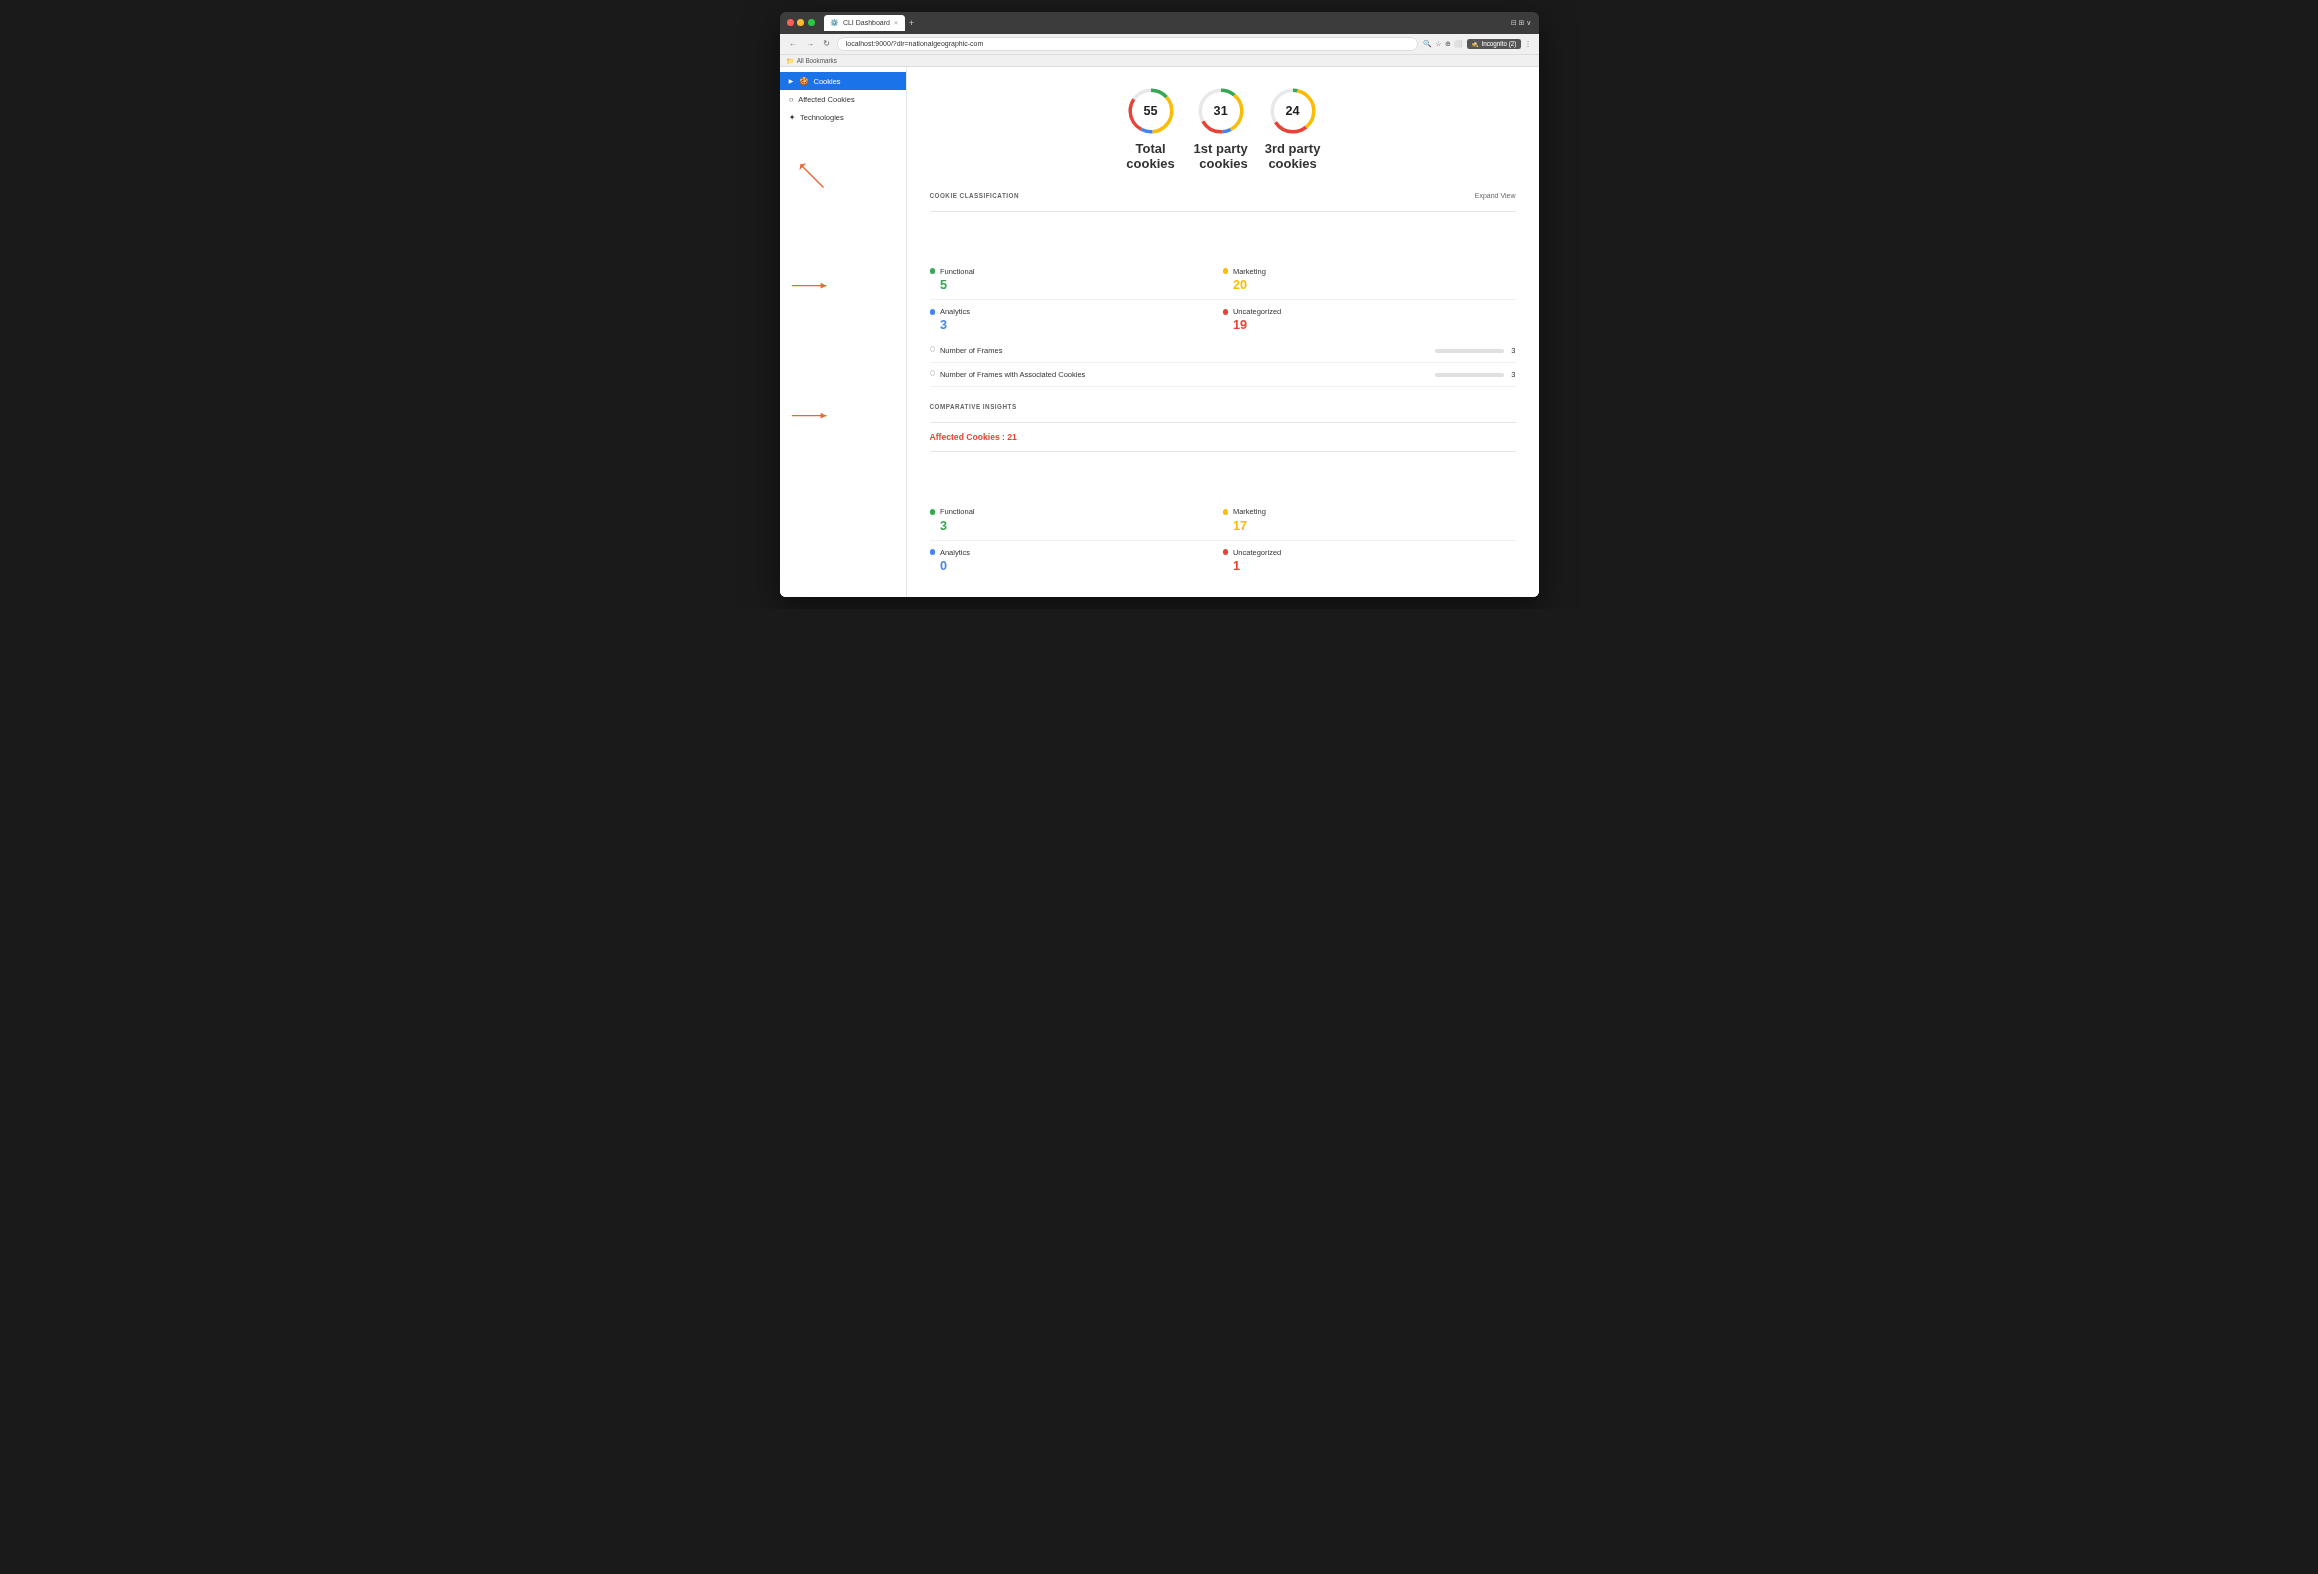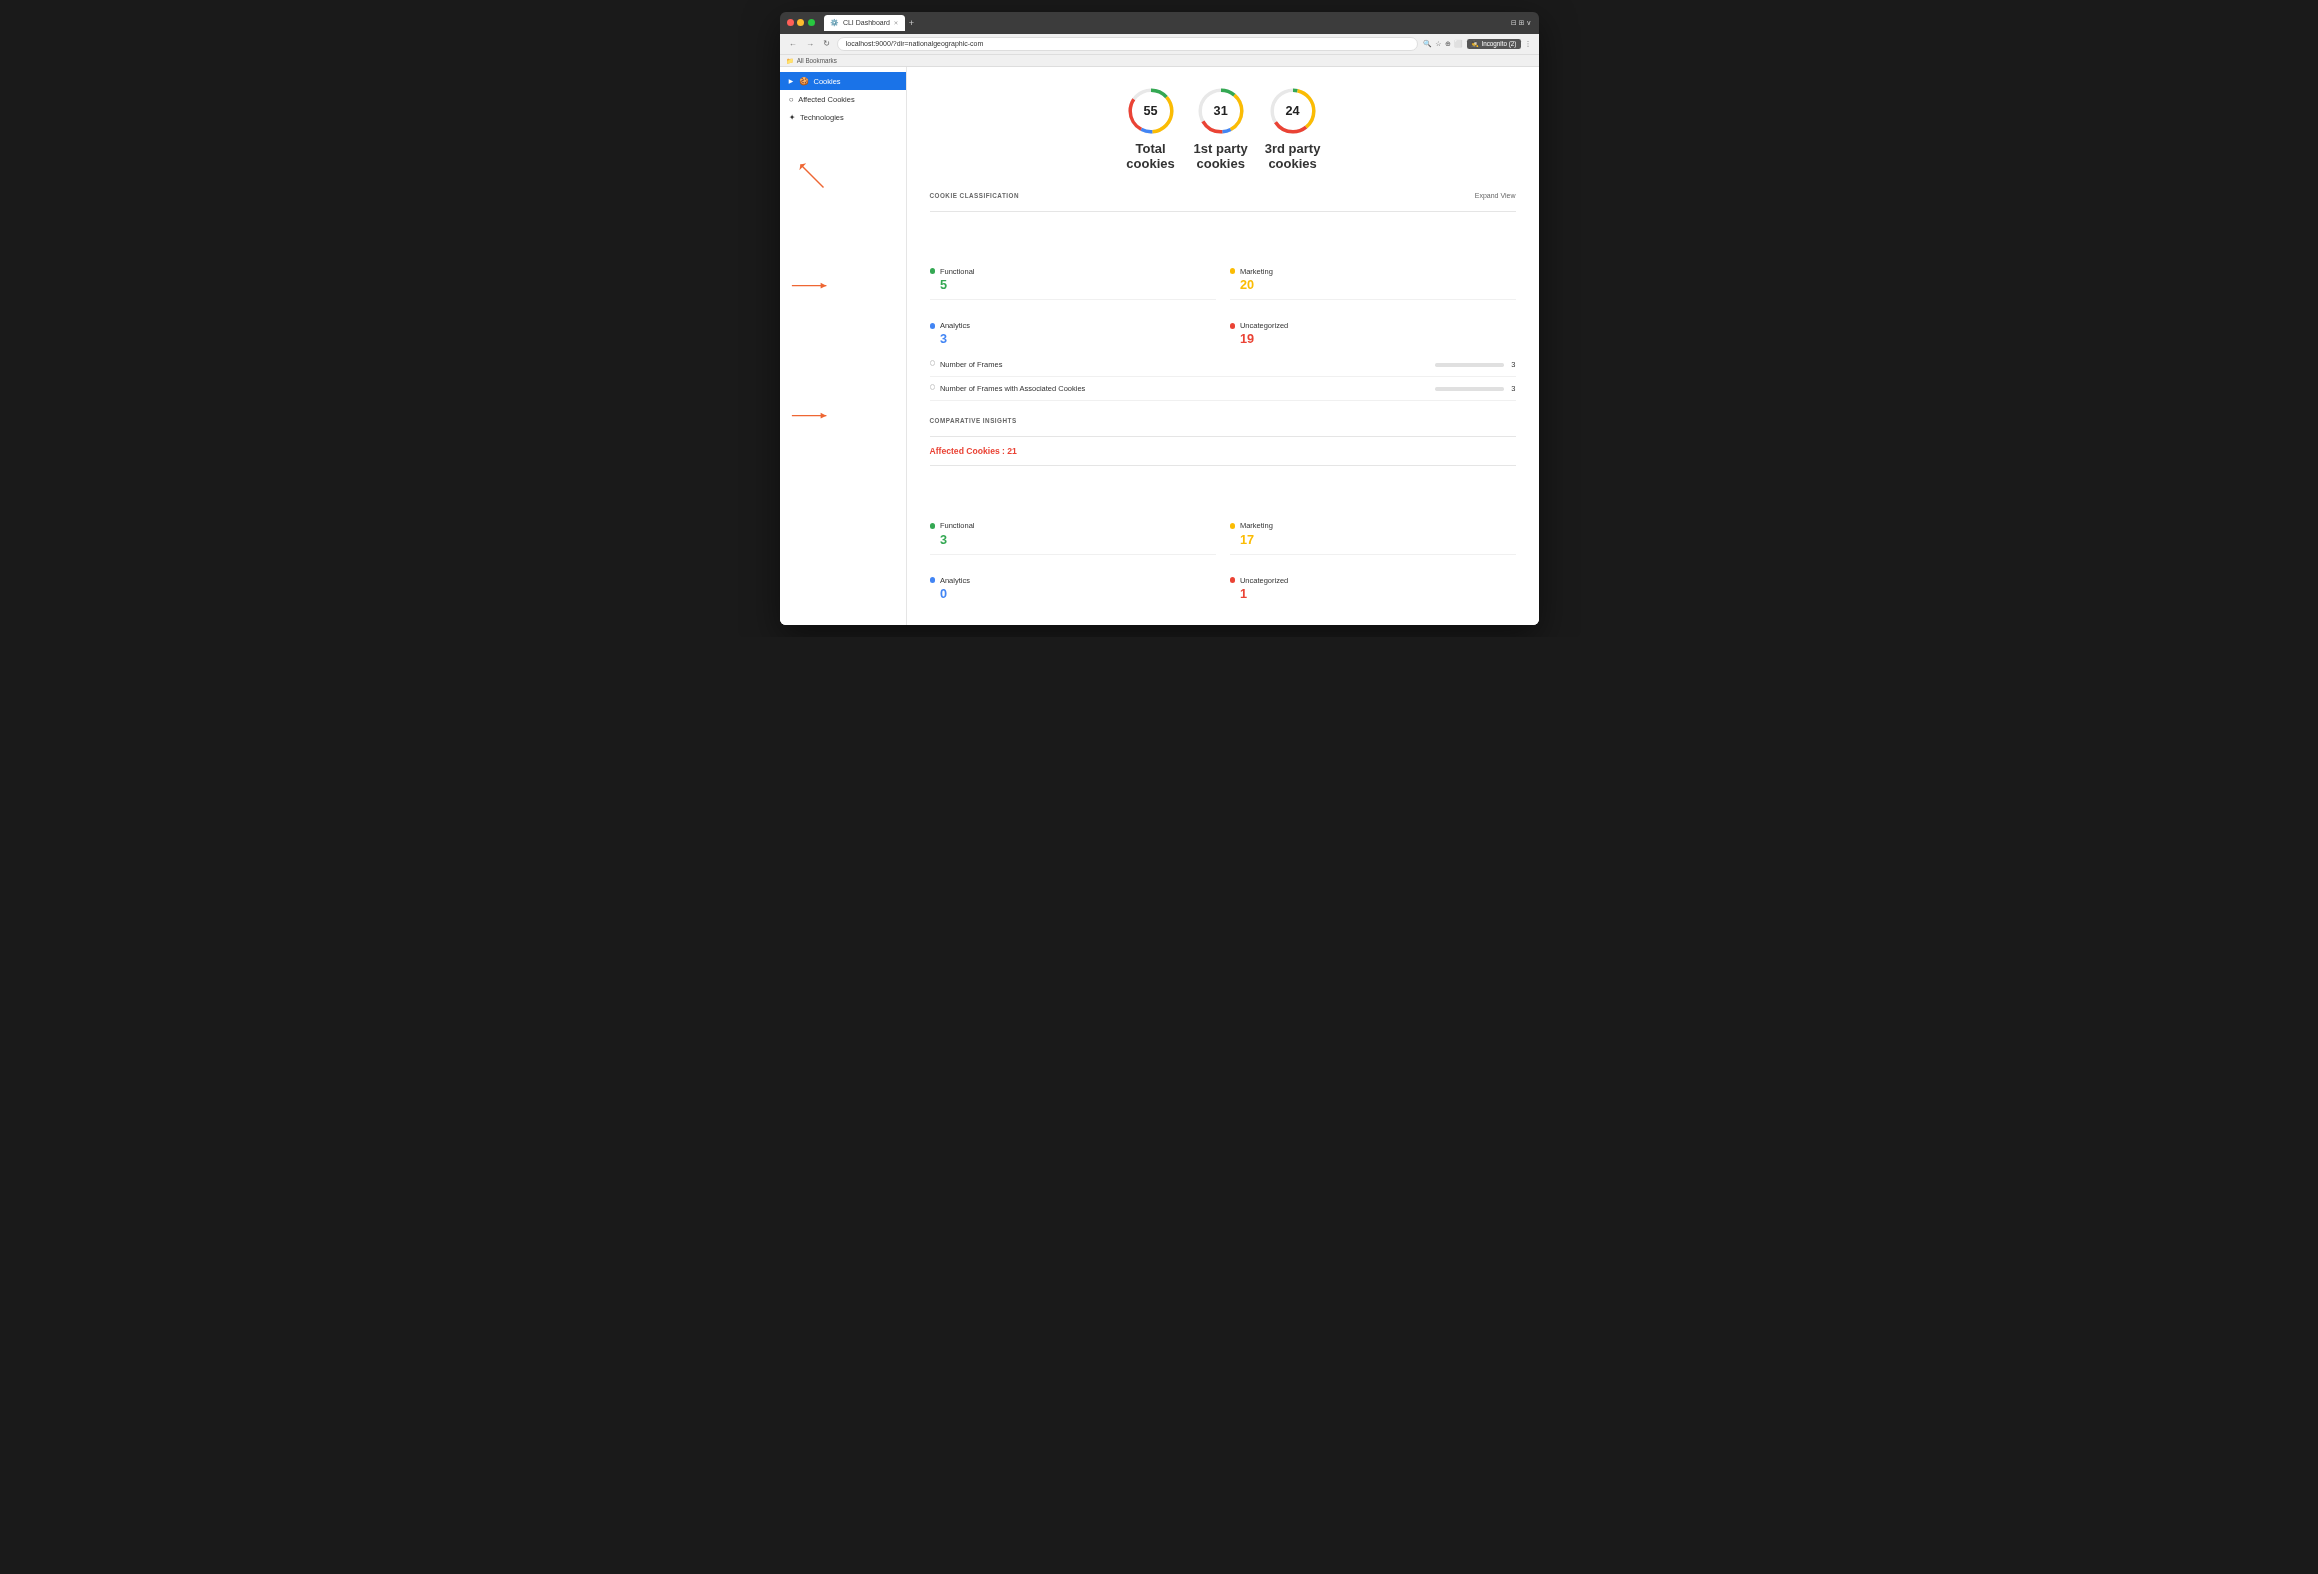--- a/index.html
+++ b/index.html
@@ -234,21 +234,21 @@
     .section-divider {
       border: none;
       border-top: 0.6px solid #e5e5e5;
       margin: 9.2px 0;
     }
 
     
     .classification-grid {
       display: grid;
       grid-template-columns: 1fr 1fr;
-      gap: 14px;
+      gap: 0;
       margin-top: 48px;
     }
 
     .classification-item {
       padding: 7px 0;
       border-bottom: 0.6px solid #f0f0f0;
     }
 
     .classification-item:last-child,
     .classification-item:nth-last-child(2) {
@@ -449,21 +449,21 @@
           <div class="donut-container">
             <svg width="52" height="52" viewBox="0 0 90 90">
               <circle cx="45" cy="45" r="36" fill="none" stroke="#e8e8e8" stroke-width="6"></circle>
               <circle cx="45" cy="45" r="36" fill="none" stroke="#34a853" stroke-width="6" stroke-dasharray="25 201" stroke-dashoffset="0"></circle>
               <circle cx="45" cy="45" r="36" fill="none" stroke="#fbbc04" stroke-width="6" stroke-dasharray="70 156" stroke-dashoffset="-25"></circle>
               <circle cx="45" cy="45" r="36" fill="none" stroke="#4285f4" stroke-width="6" stroke-dasharray="15 211" stroke-dashoffset="-95"></circle>
               <circle cx="45" cy="45" r="36" fill="none" stroke="#ea4335" stroke-width="6" stroke-dasharray="40 186" stroke-dashoffset="-110"></circle>
             </svg>
             <div class="donut-label">31</div>
           </div>
-          <div class="stat-title" style="white-space:pre-line;">1st party
+          <div class="stat-title" style="white-space:pre-line;text-align:right;">1st party
 cookies</div>
         </div>
 
         <div class="stat-item">
           <div class="donut-container">
             <svg width="52" height="52" viewBox="0 0 90 90">
               <circle cx="45" cy="45" r="36" fill="none" stroke="#e8e8e8" stroke-width="6"></circle>
               <circle cx="45" cy="45" r="36" fill="none" stroke="#34a853" stroke-width="6" stroke-dasharray="8 218" stroke-dashoffset="0"></circle>
               <circle cx="45" cy="45" r="36" fill="none" stroke="#fbbc04" stroke-width="6" stroke-dasharray="80 146" stroke-dashoffset="-8"></circle>
               <circle cx="45" cy="45" r="36" fill="none" stroke="#ea4335" stroke-width="6" stroke-dasharray="60 166" stroke-dashoffset="-88"></circle>

